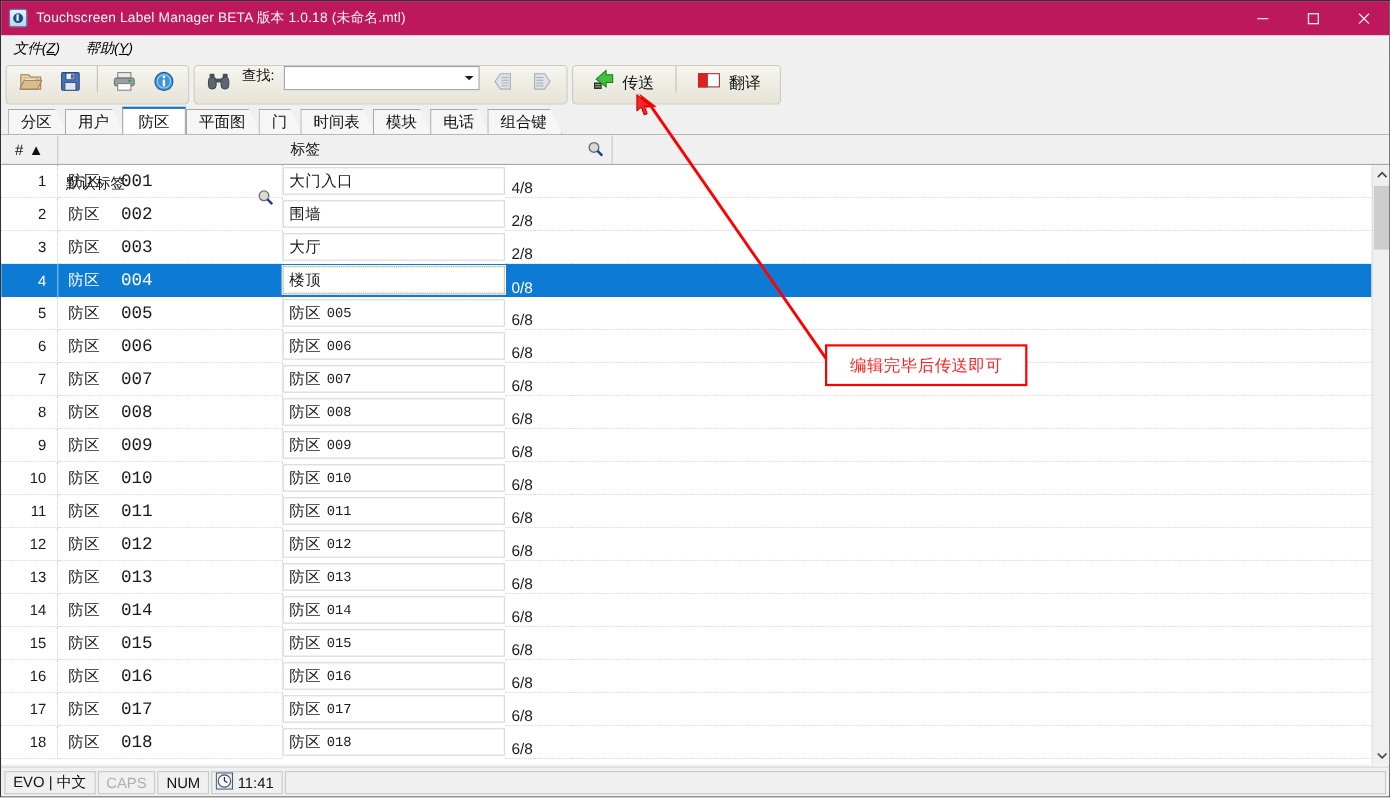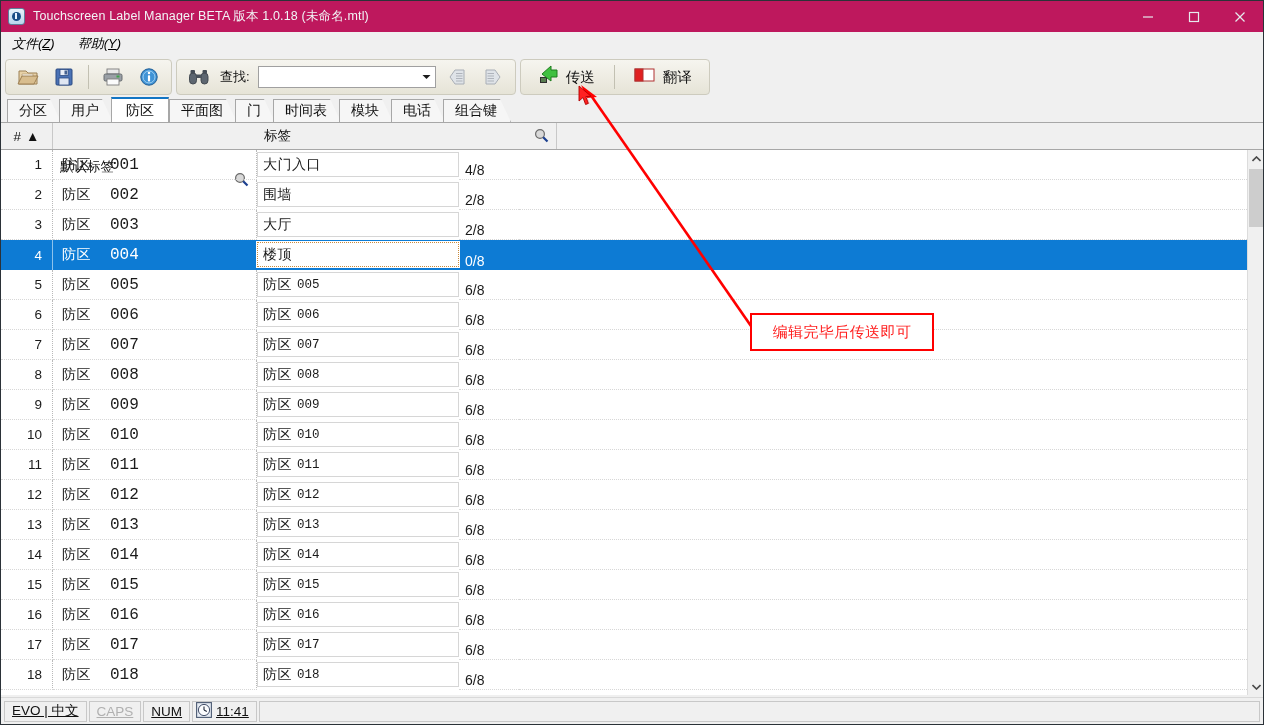--- a/index.html
+++ b/index.html
@@ -91,21 +91,21 @@
     height: 42px;
     background: #f0f0f0;
     display: flex;
     align-items: center;
     padding-left: 4px;
     gap: 4px;
   }
   .tgroup {
     height: 36px;
     display: flex;
-    align-items: center;
+    align-items: flex-start;
     background: linear-gradient(#f6f5ef, #e6e4d7);
     border: 1px solid #cdcbbe;
     border-radius: 4px;
     padding: 0 7px;
     gap: 6px;
   }
   .tbtn {
     width: 30px; height: 28px;
     display: flex; align-items: center; justify-content: center;
   }
@@ -314,21 +314,20 @@
   }
   .spanel {
     height: 21px;
     display: flex; align-items: center;
     padding: 0 7px;
     font-size: 13.5px;
     color: #111;
     border: 1px solid #c8c8c8;
     background: #f0f0f0;
     white-space: nowrap;
-    text-decoration: underline;
   }
   .spanel.dim { color: #b0b0b0; }
   .spanel.clock { gap: 4px; padding-left: 3px; }
   .spanel.fill { flex: 1; }
 
   
   .anno-svg {
     position: absolute;
     left: 0; top: 0;
     width: 1264px; height: 725px;

